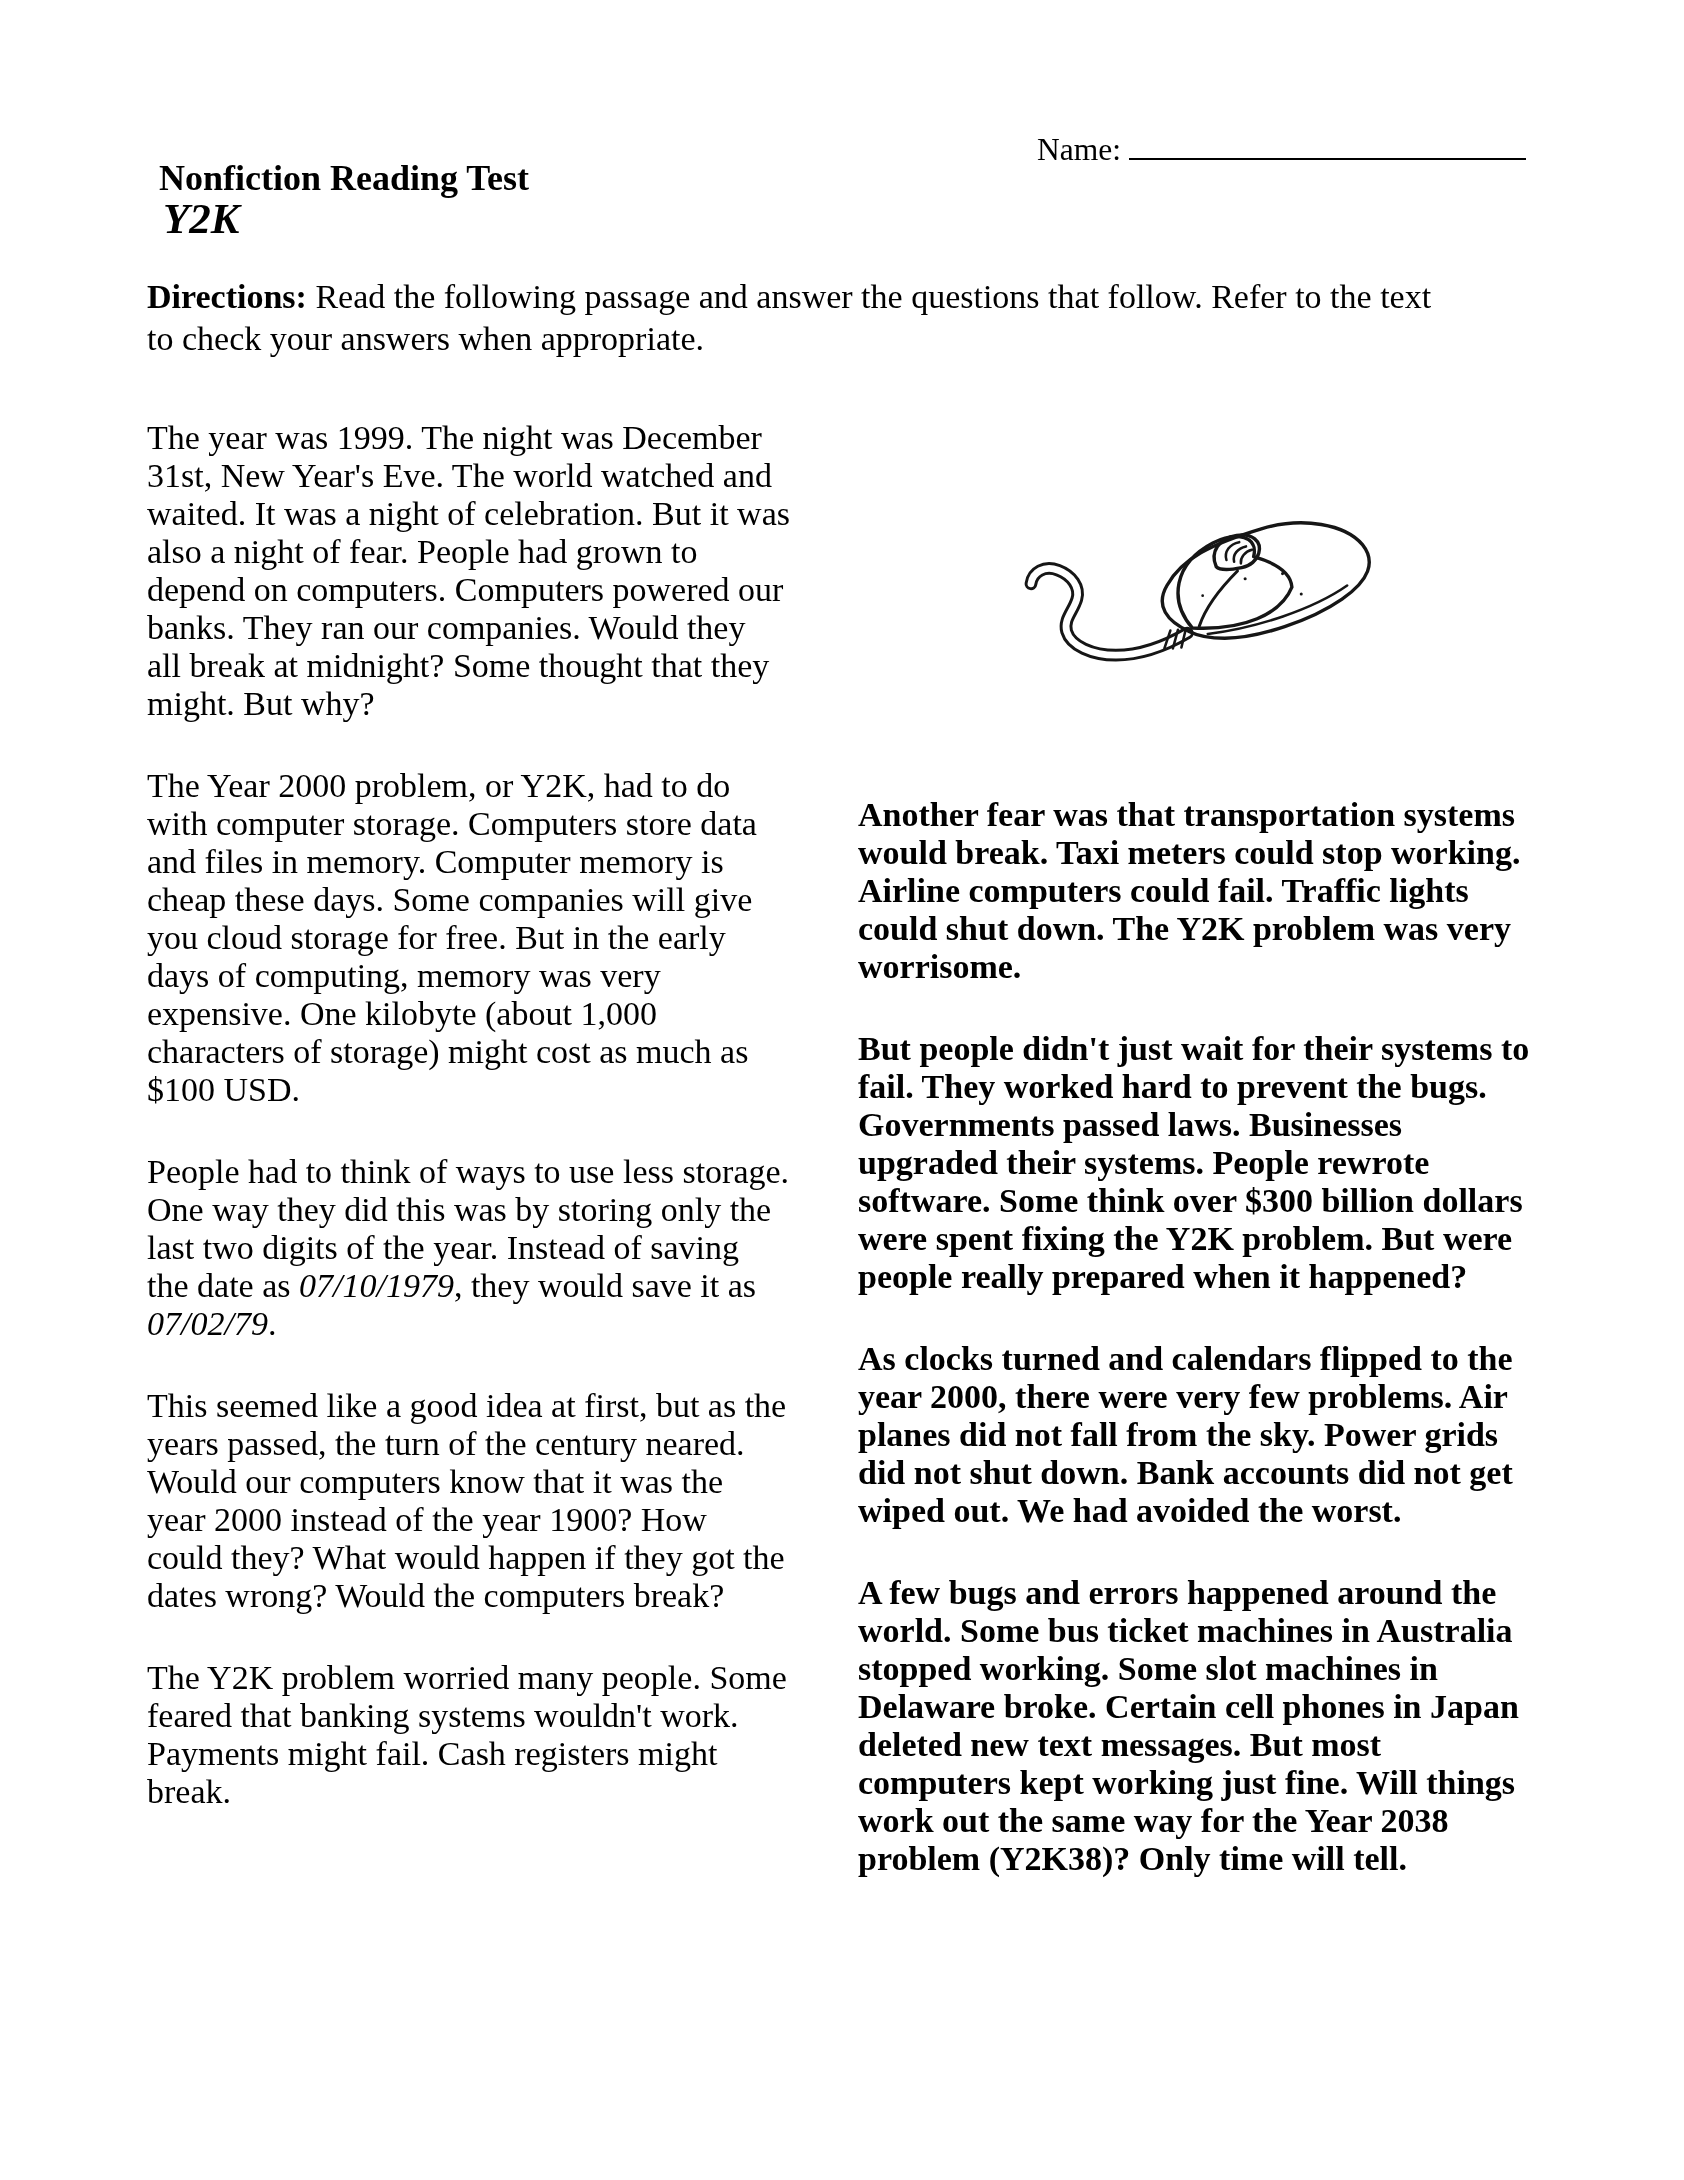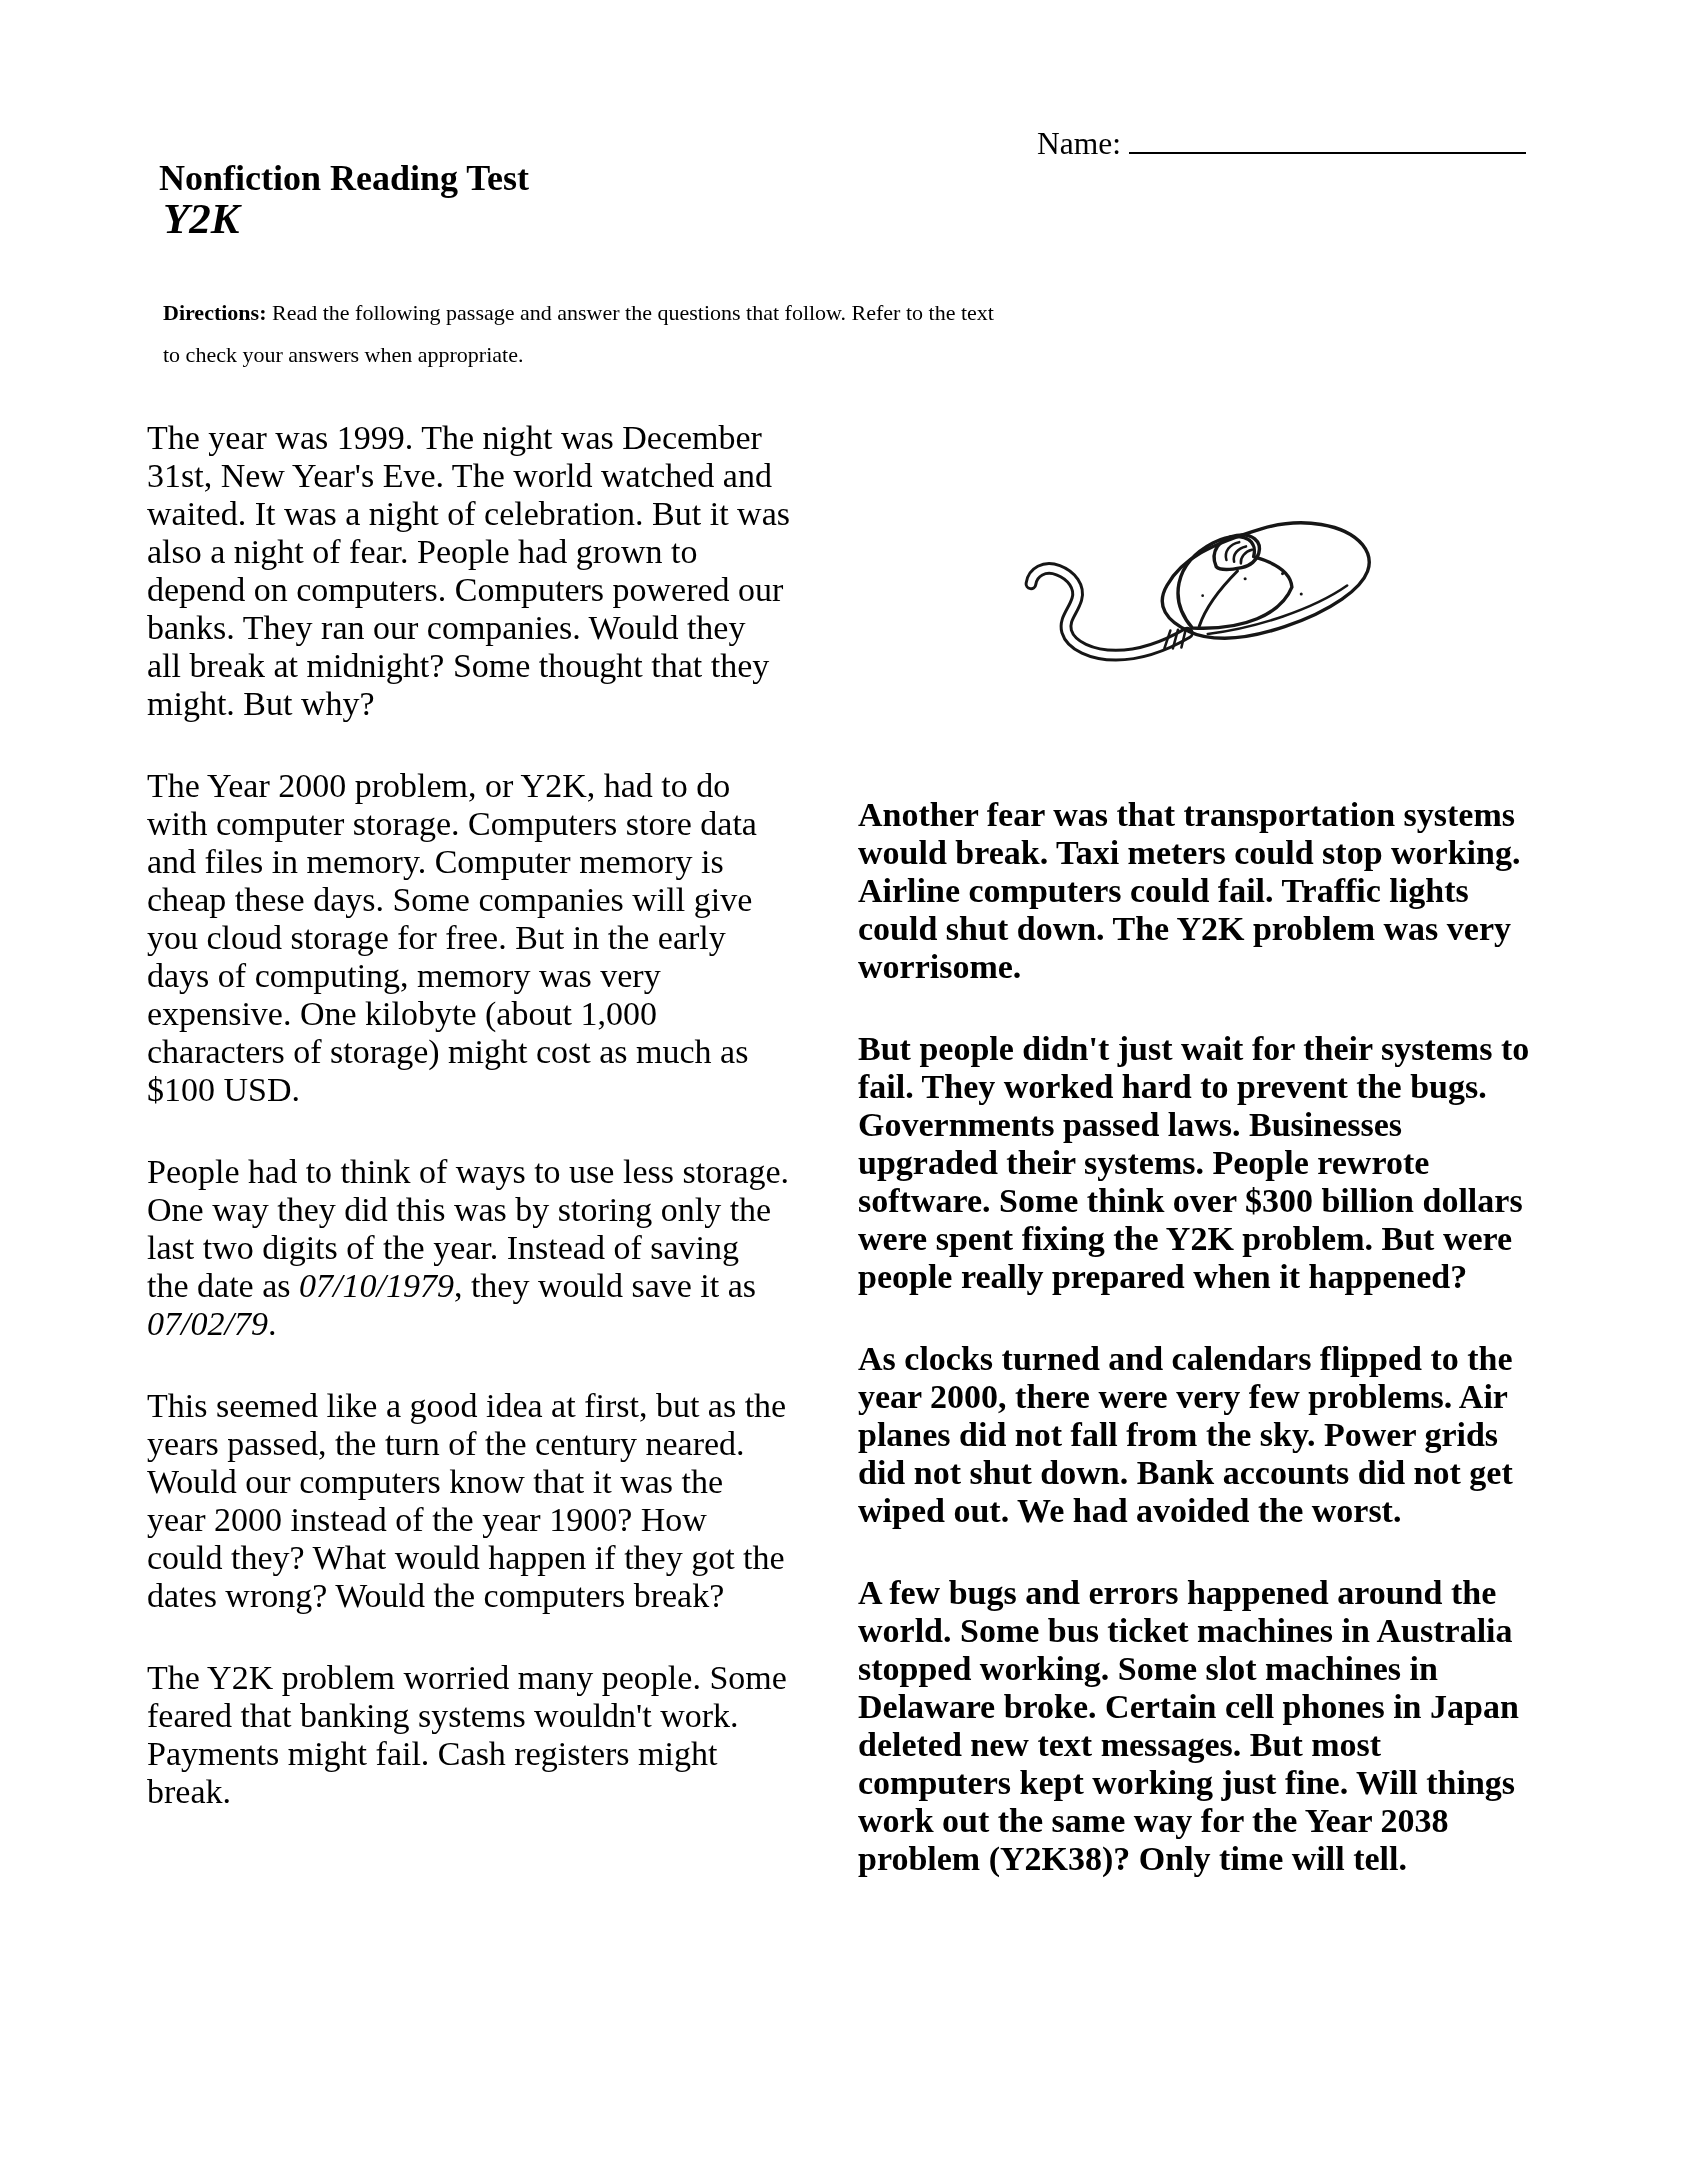--- a/index.html
+++ b/index.html
@@ -1,24 +1,24 @@
 <!DOCTYPE html>
 <html style="font-size:13.6px"><head>
 <meta charset="utf-8">
 <style>
   html,body { margin:0; padding:0; background:#ffffff; }
   .page {
     position:relative; width:1685px; height:2181px; background:#ffffff;
     color:#000; font-family:"Liberation Serif", serif; overflow:hidden;
   }
-  .name-row { position:absolute; left:1037px; top:120px; font-size:31.5px; white-space:nowrap; }
+  .name-row { position:absolute; left:1037px; top:126px; font-size:31.5px; white-space:nowrap; }
   .name-line { display:inline-block; width:397px; height:32px; border-bottom:2.6px solid #000; margin-left:8.5px; }
   .title    { position:absolute; left:147px; top:141px; margin:12px; font-size:36px; line-height:51px; font-weight:700; }
   .subtitle { position:absolute; left:163px; top:193px; margin:0; font-size:43px; line-height:51px; font-weight:700; font-style:italic; }
-  .directions { position:absolute; left:147px; top:276px; margin:16px; font-size:22px; line-height:42px; white-space:pre; }
+  .directions { position:absolute; left:147px; top:276px; margin:0; font-size:34px; line-height:42px; white-space:pre; }
   .col { position:absolute; width:711px; font-size:34px; line-height:38px; white-space:pre; }
   #col-left  { left:147px;  top:419px; }
   #col-right { left:858px; top:796px;font-weight:bold; }
   .para { margin:0 0 44px 0; }
   .it { font-style:italic; }
   .bd { font-weight:700; }
   .mouse { position:absolute; left:988px; top:492px; width:414px; height:204px; }
 </style>
 </head>
 <body>

